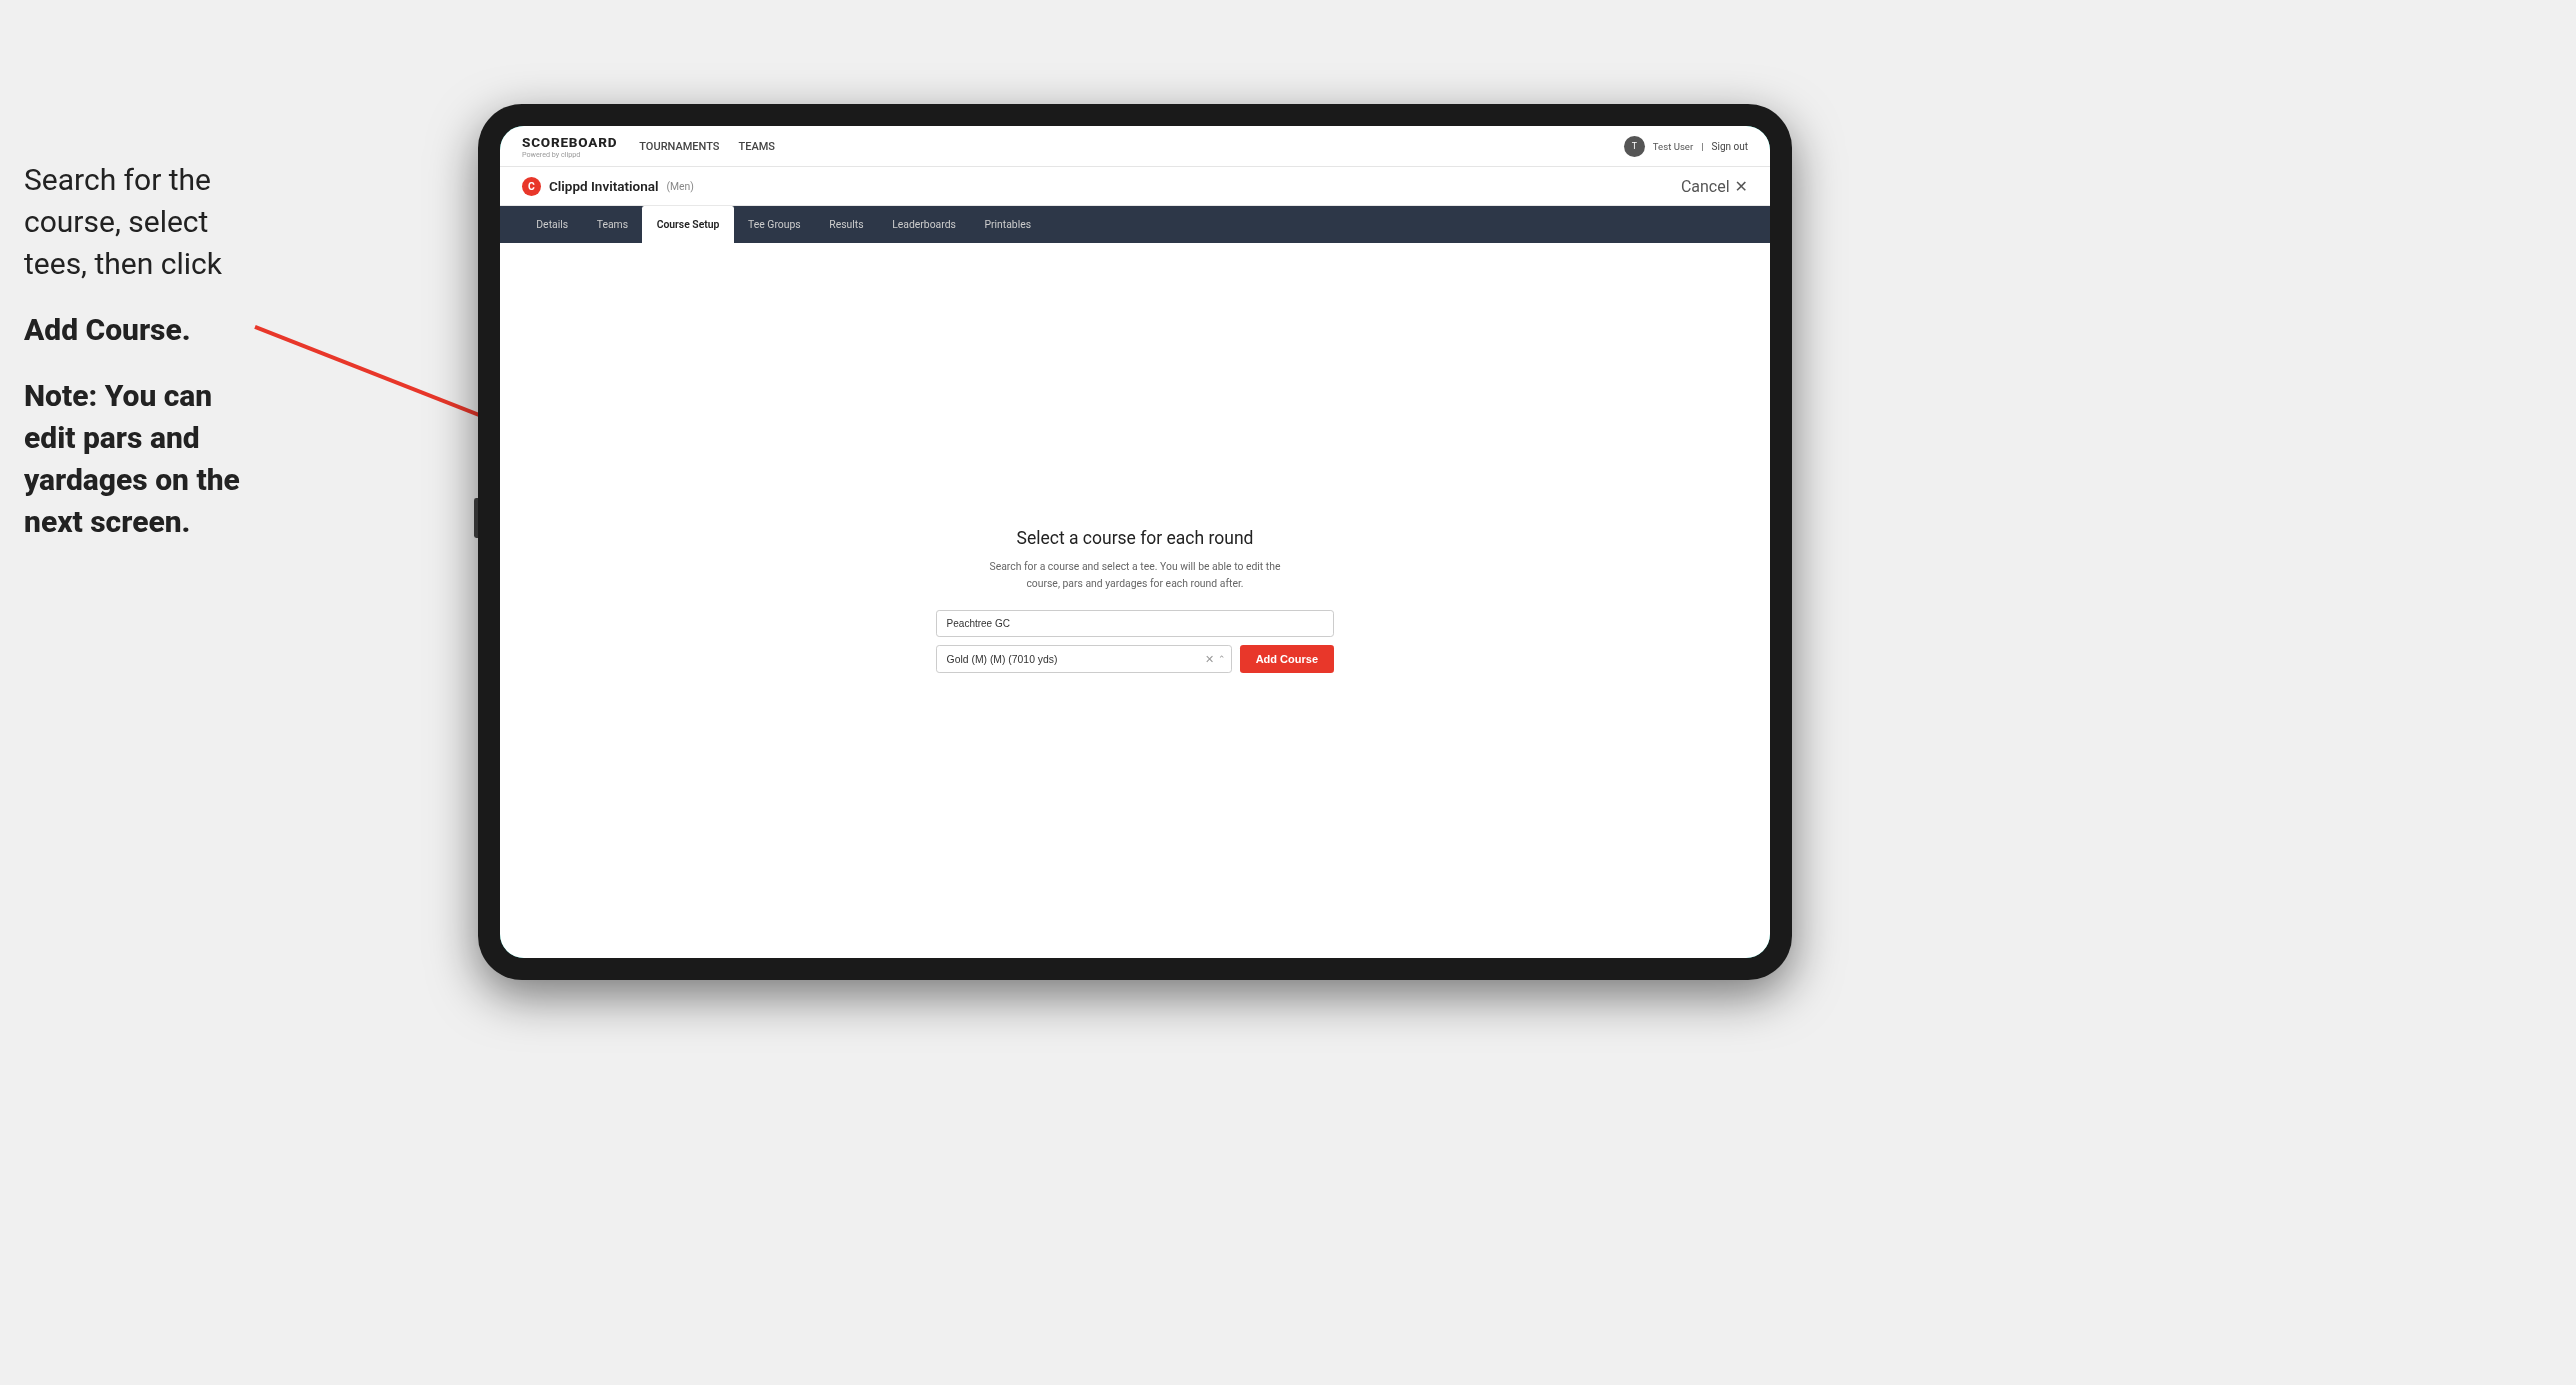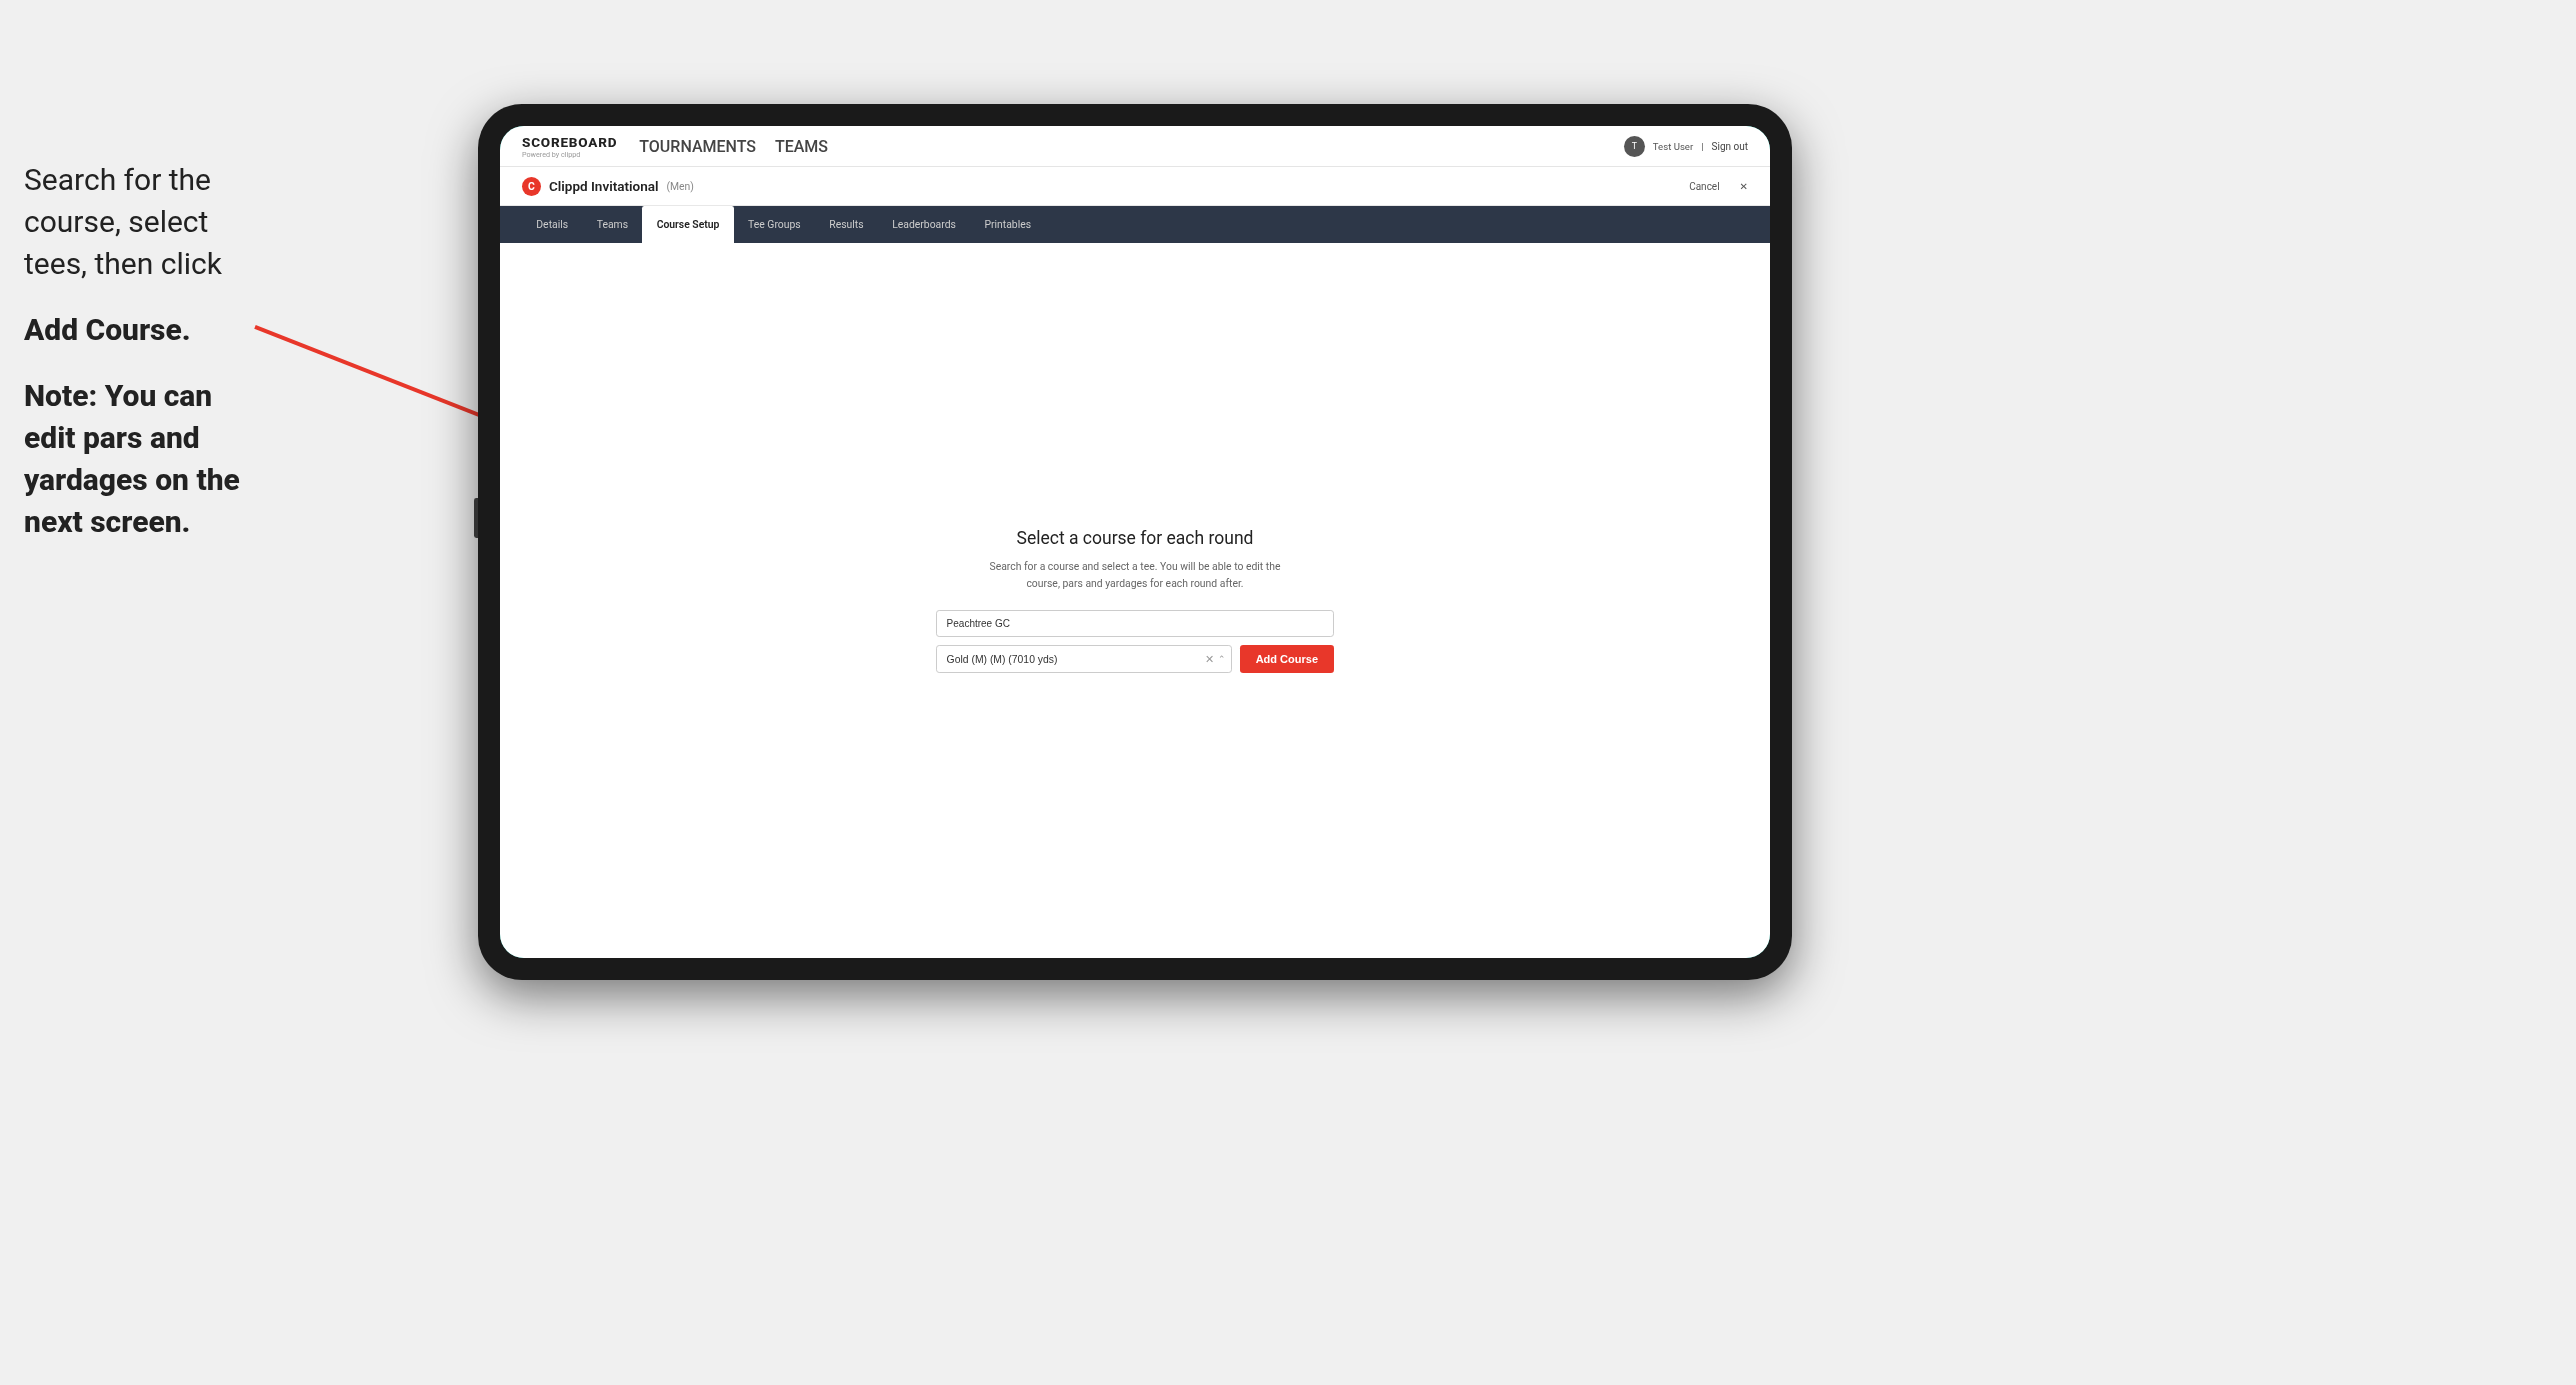--- a/index.html
+++ b/index.html
@@ -91,21 +91,21 @@
     }
     .logo-subtitle {
       font-size: 7.2px;
       color: #999;
     }
     .nav-links {
       display: flex;
       gap: 19px;
     }
     .nav-link {
-      font-size: 16px;
+      font-size: 11px;
       color: #444;
       text-decoration: none;
       font-weight: 500;
     }
     .nav-right {
       display: flex;
       align-items: center;
       gap: 8px;
       font-size: 9.6px;
       color: #555;
@@ -155,26 +155,26 @@
       color: #fff;
       font-size: 10.4px;
       font-weight: 700;
     }
     .tournament-subtitle {
       font-size: 10.4px;
       color: #888;
       font-weight: 400;
     }
     .cancel-btn {
-      font-size: 10px;
+      font-size: 16px;
       color: #555;
       cursor: pointer;
       display: flex;
       align-items: center;
-      gap: 20px;
+      gap: 5px;
     }
 
     
     .tab-bar {
       background: #2d3748;
       display: flex;
       align-items: flex-end;
       padding: 0 22px;
       height: 37px;
       flex-shrink: 0;

